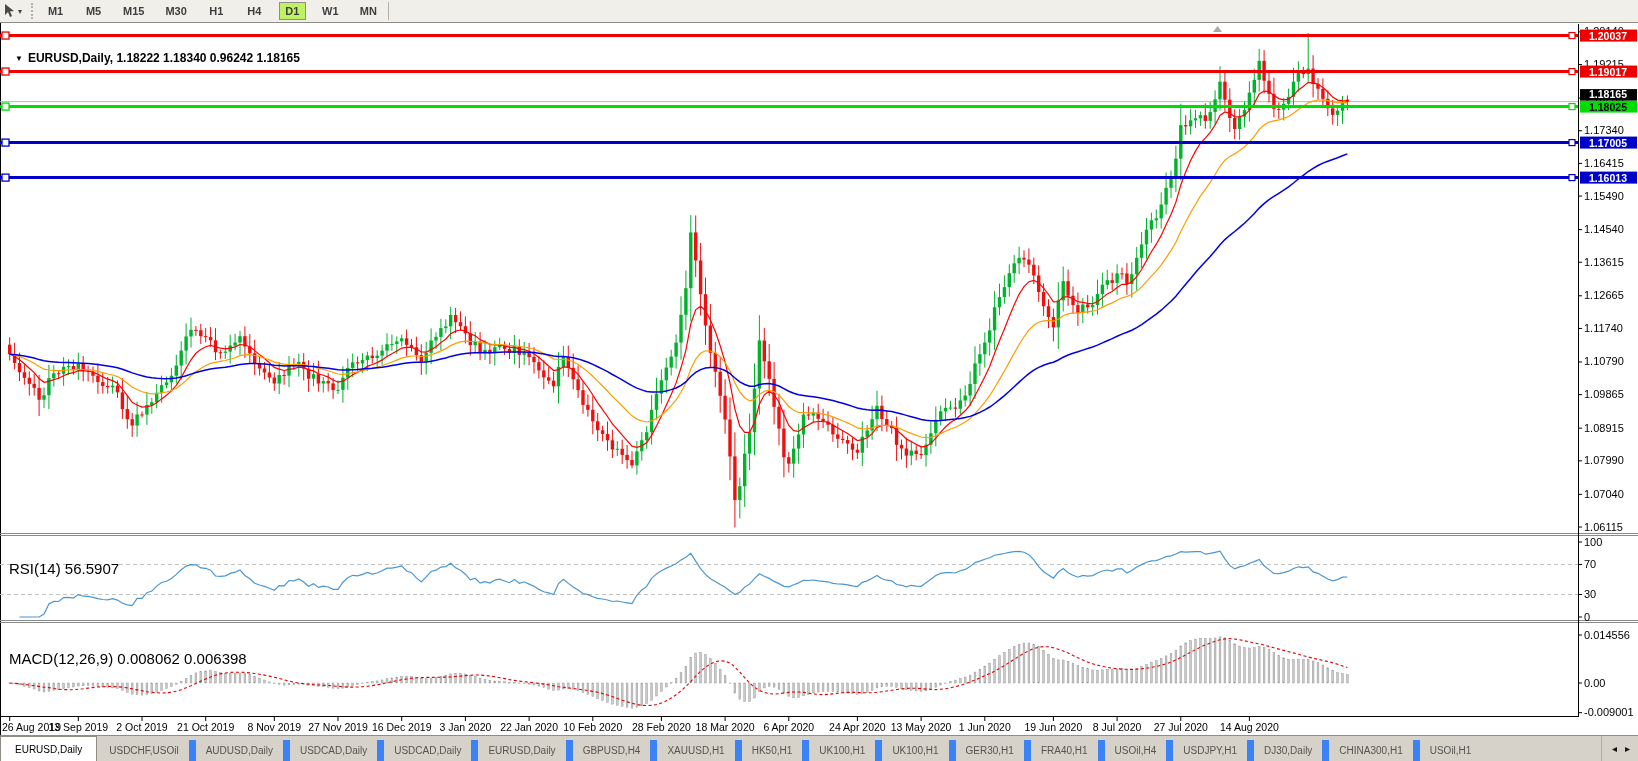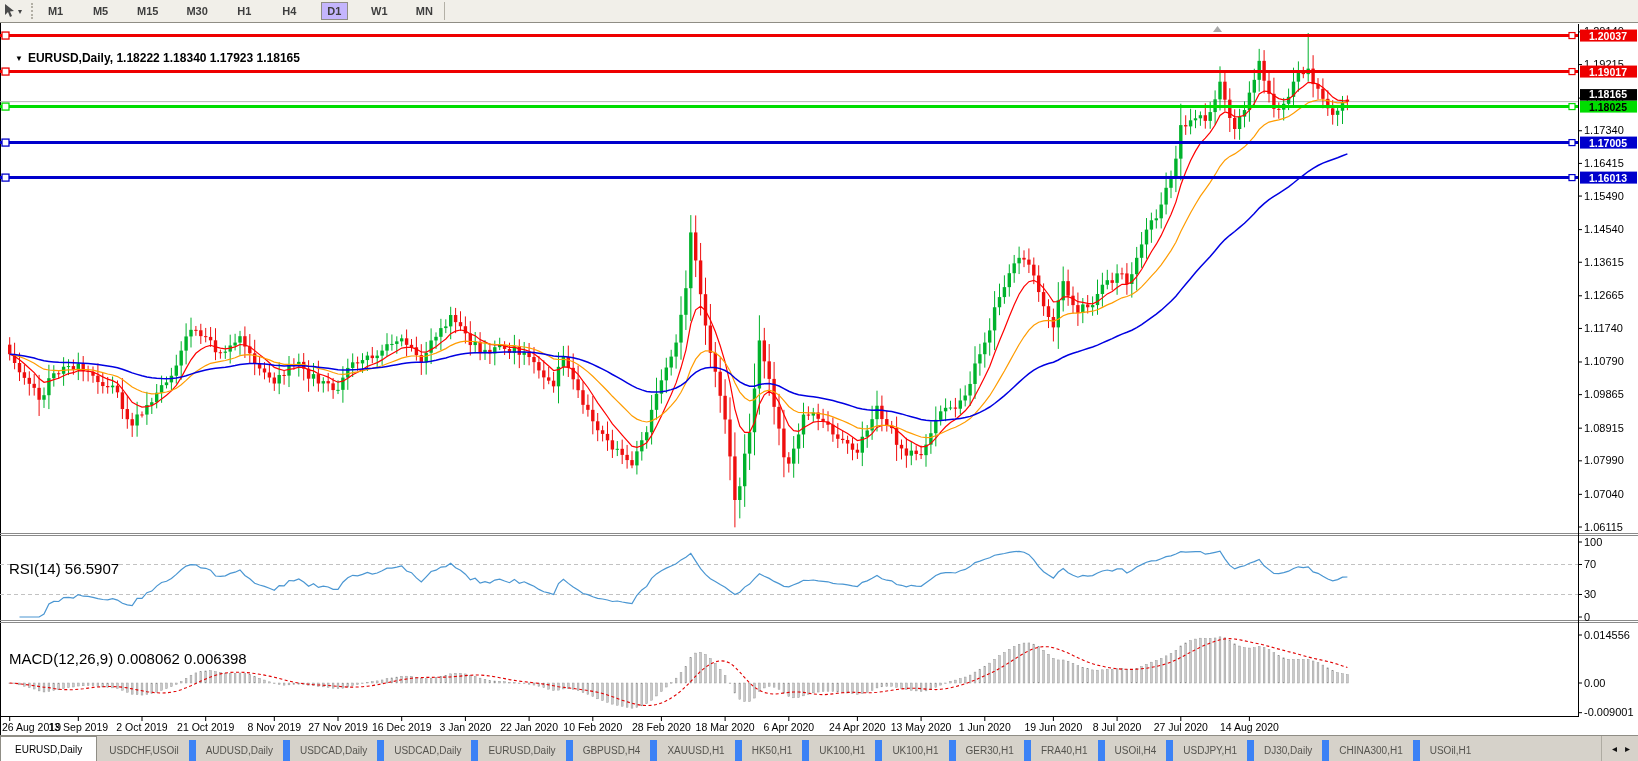--- a/index.html
+++ b/index.html
@@ -5,24 +5,24 @@
 html,body{margin:0;padding:0;background:#fff;width:1638px;height:761px;overflow:hidden;
  font-family:"Liberation Sans",sans-serif;-webkit-font-smoothing:none}
 .app{position:relative;width:1638px;height:761px;background:#fff}
 
 .toolbar{position:absolute;left:0;top:0;width:1638px;height:23px;background:#f1efe9;
  border-bottom:1px solid #8f8d85;display:flex;align-items:center;box-sizing:border-box}
 .toolgrp{display:flex;align-items:center;padding:0 3px;height:100%}
 .cursor-ic{width:13px;height:14px;display:inline-block}
 .caret{font-size:8px;color:#444;margin-left:2px}
 .grip{width:3px;height:16px;border-left:2px dotted #b3b0a6;margin:0 6px}
-.tfwrap{display:flex;align-items:center;gap:18px}
+.tfwrap{display:flex;align-items:center;gap:11px}
 .tfbtn{height:18px;min-width:27px;padding:0 4px;display:flex;align-items:center;justify-content:center;
  font-size:11px;font-weight:700;color:#3e3e3e;border:1px solid transparent;box-sizing:border-box}
-.tfbtn.active{background:#c4b5fd;border:1px solid #8f8d85}
+.tfbtn.active{background:#bef264;border:1px solid #8f8d85}
 .vsep{width:1px;height:18px;background:#b3b0a6;margin:0 6px}
 
 .chartwin{position:absolute;left:0;top:23px;width:1638px;height:712px;background:#fff;
  border-left:1px solid #000;box-sizing:border-box}
 .chart-title{position:absolute;left:14px;top:28px;z-index:6;font-size:12px;font-weight:700;color:#000;
  display:flex;align-items:center;gap:5px;white-space:pre}
 .chart-title .dd{font-size:8px}
 .panel-label{position:absolute;left:8px;z-index:6;font-size:15px;color:#000;white-space:pre}
 .panel-label.rsi{top:537px}
 .panel-label.macd{top:627px}
@@ -63,21 +63,21 @@
         <div class="tfbtn">H4</div>
         <div class="tfbtn active">D1</div>
         <div class="tfbtn">W1</div>
         <div class="tfbtn">MN</div>
       </div>
     <div class="vsep"></div>
   </div>
 
   <div class="chartwin">
     <div class="chart-title">
-      <span class="dd">▼</span><span>EURUSD,Daily, 1.18222 1.18340 1.17923 1.18165</span>
+      <span class="dd">▼</span><span>EURUSD,Daily, 1.18222 1.18340 0.96242 1.18165</span>
     </div>
     <div class="panel-label rsi">RSI(14) 56.5907</div>
     <div class="panel-label macd">MACD(12,26,9) 0.008062 0.006398</div>
     <div class="hotzone" style="left:0;top:24px;width:1578px;height:509px"></div>
     <div class="hotzone" style="left:0;top:536px;width:1578px;height:84px"></div>
     <div class="hotzone" style="left:0;top:623px;width:1578px;height:93px"></div>
     <div class="hotzone" style="left:1579px;top:24px;width:59px;height:692px"></div>
     <div class="hotzone" style="left:0;top:717px;width:1578px;height:18px"></div>
   </div>
 

